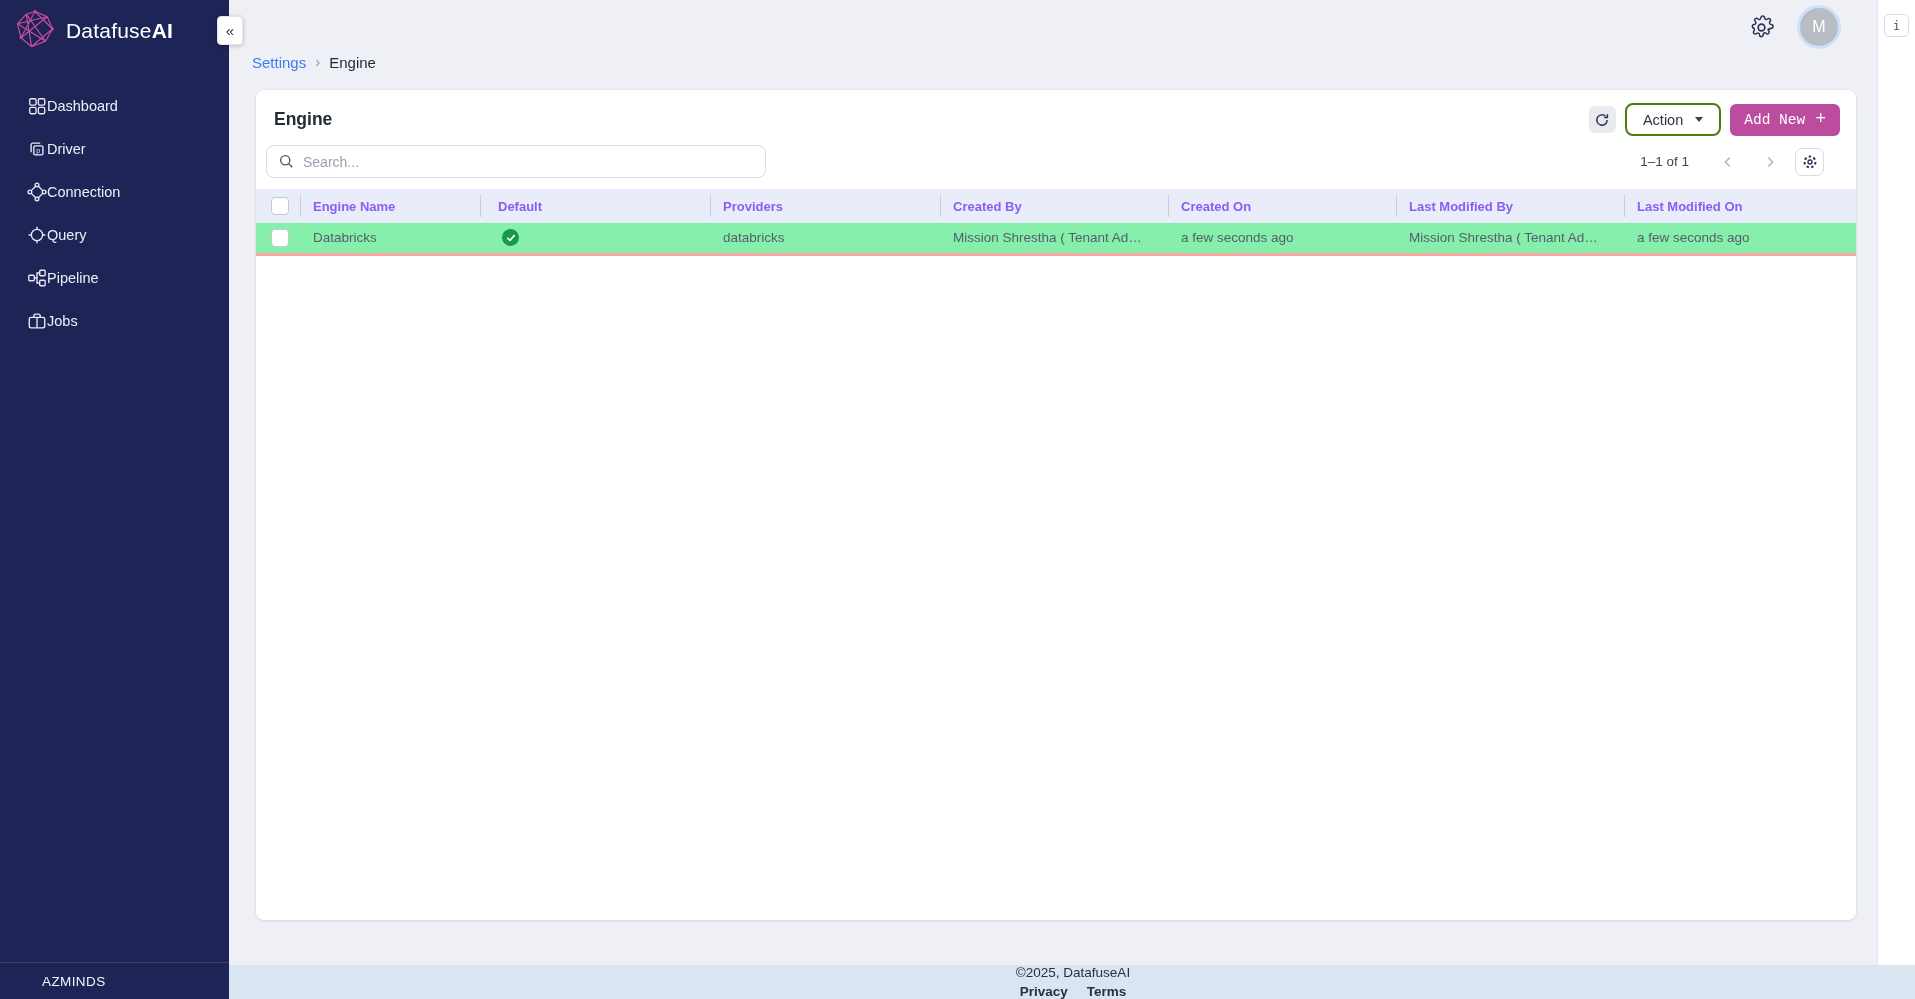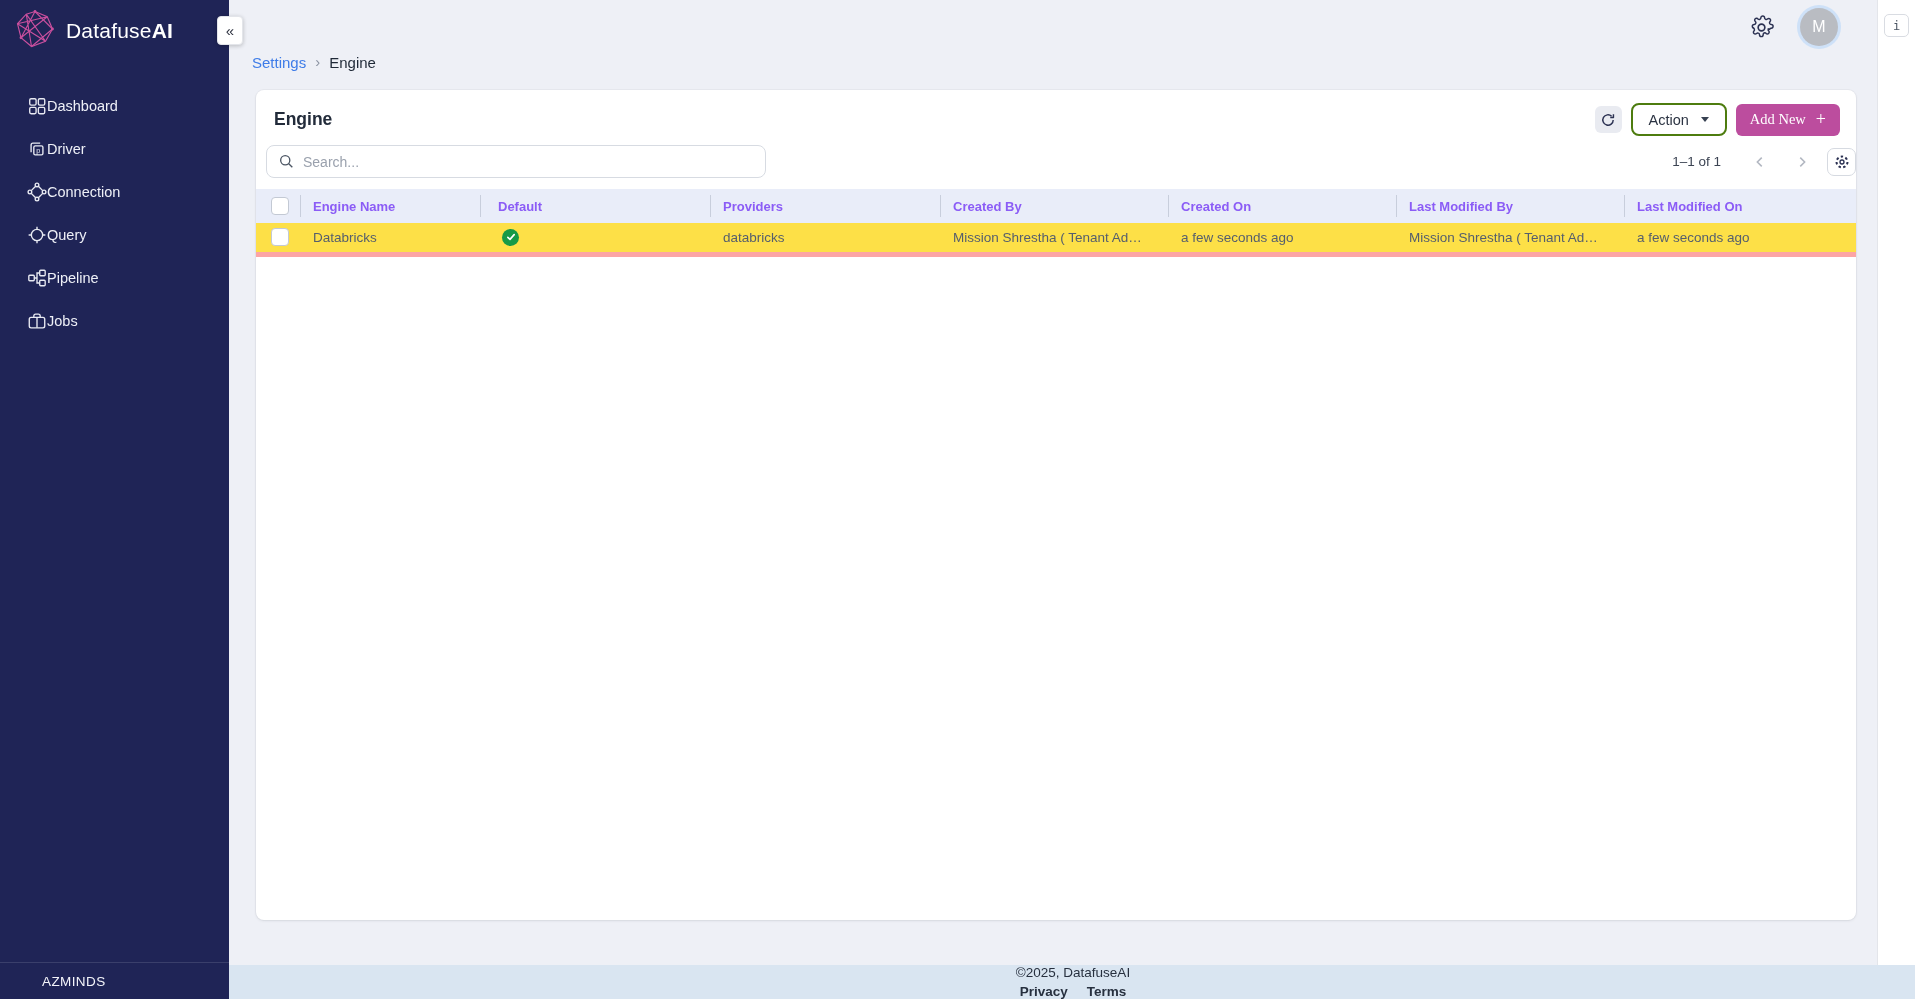--- a/index.html
+++ b/index.html
@@ -78,27 +78,27 @@
   }
   .action-btn {
     height:33px; padding:0 16px; background:#ffffff; border:2px solid #4d7c0f;
     border-radius:8px; font-size:14.5px; color:#2b3342; display:flex; align-items:center;
     gap:12px; cursor:pointer; font-family:inherit;
   }
   .caret-down { width:0; height:0; border-left:4.5px solid transparent; border-right:4.5px solid transparent; border-top:5.5px solid #374151; }
   .addnew-btn {
     height:32px; padding:10px 14px; background:#bc4d9e; border:none; border-radius:6px;
     font-size:14.5px; color:#ffffff; display:flex; align-items:center; gap:10px;
-    cursor:pointer; font-family:Liberation Serif, serif;
+    cursor:pointer; font-family:Liberation Mono, monospace;
   }
   .plus-glyph { font-size:18px; font-weight:400; line-height:1; transform:translateY(-1px); }
 
   .toolbar-row {
     display:flex; align-items:center; justify-content:space-between;
-    padding:3px 0 11px 10px;
+    padding:3px 32px 11px 10px;
   }
   .search {
     width:500px; height:33px; border:1px solid #d7dbe2; border-radius:8px;
     display:flex; align-items:center; gap:9px; padding:0 12px; background:#fff;
   }
   .search input {
     border:none; outline:none; flex:1; font-size:14px; color:#374151;
     font-family:inherit; background:transparent;
   }
   .search input::placeholder { color:#9aa1ad; }
@@ -114,22 +114,22 @@
   table { width:100%; border-collapse:collapse; table-layout:fixed; }
   thead th {
     background:#e9edf9; height:34px; text-align:left; font-size:13px; font-weight:700;
     color:#8b5cf6; padding:0 10px 0 13px; position:relative; white-space:nowrap; overflow:hidden;
   }
   thead th:not(:first-child)::before {
     content:""; position:absolute; left:0; top:6px; bottom:6px; width:1px; background:#c8cedc;
   }
   thead th.col-default { padding-left:18px; }
   tbody td {
-    height:31px; border-bottom:5px solid #fca5a5; font-size:13.5px; color:#555e6d;
-    padding:0 10px 0 13px; white-space:nowrap; overflow:hidden; background:#fde047;
+    height:31px; border-bottom:3px solid #fca5a5; font-size:13.5px; color:#555e6d;
+    padding:0 10px 0 13px; white-space:nowrap; overflow:hidden; background:#86efac;
   }
   .col-check { width:44px; }
   .col-name { width:180px; }
   .col-default { width:230px; }
   .col-providers { width:230px;margin-left:12px; }
   .col-createdby { width:228px; }
   .col-createdon { width:228px; }
   .col-modby { width:228px; }
   .checkbox {
     width:18px; height:18px; border:1.5px solid #c3c9d4; border-radius:4px; background:#fff;

